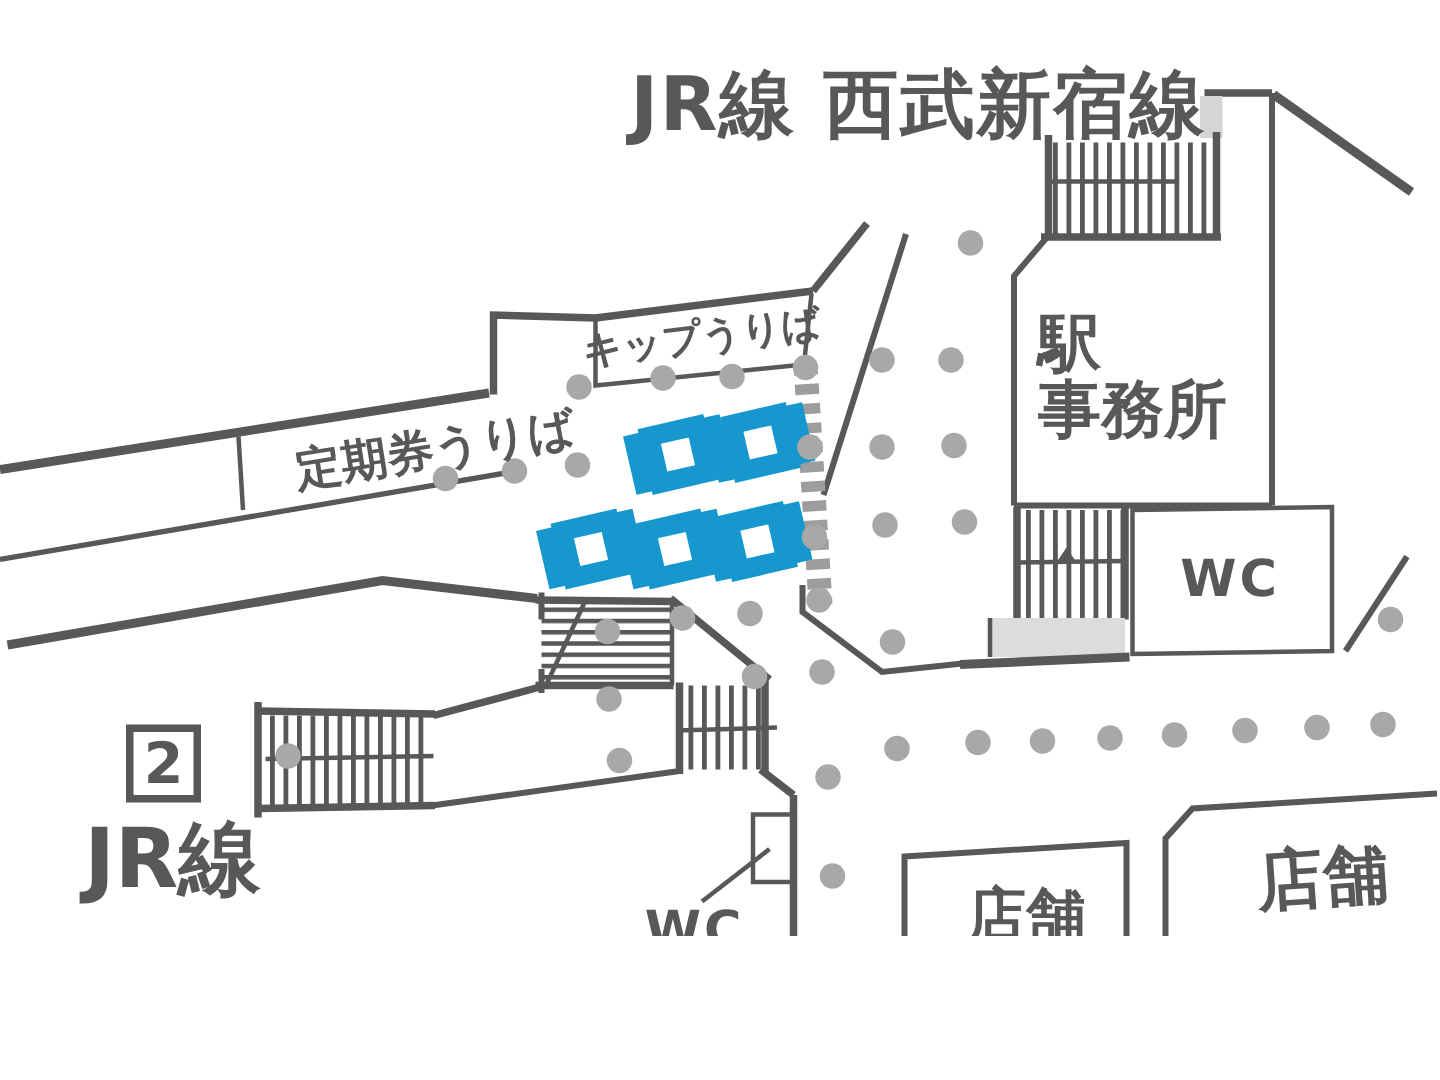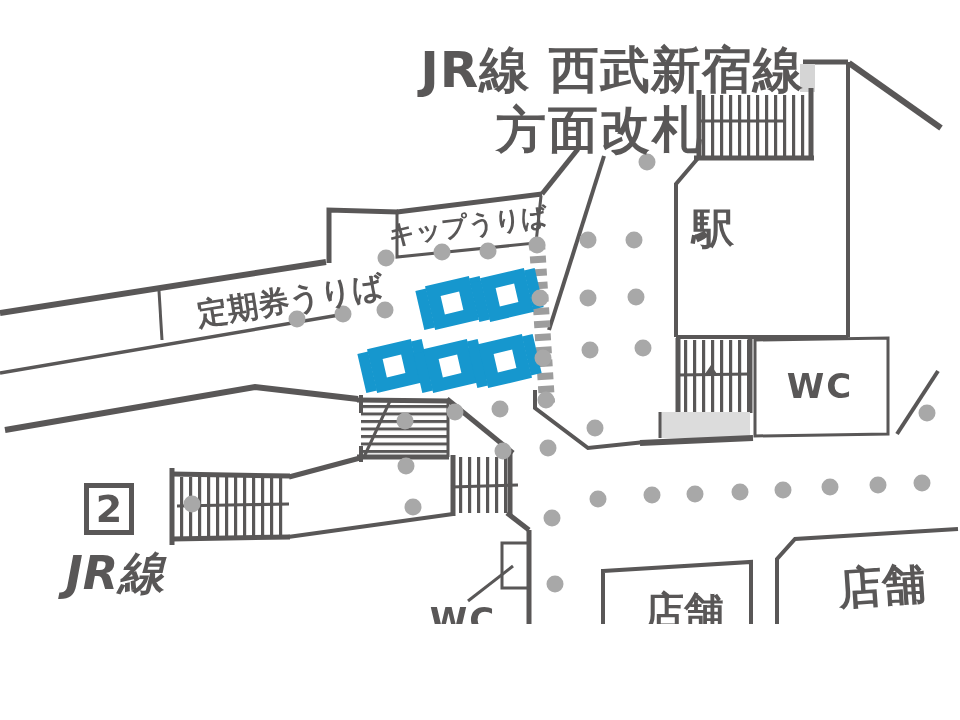--- a/index.html
+++ b/index.html
@@ -12,21 +12,21 @@
   .title2{font-size:50px;letter-spacing:2px;}
   .kippu{font-size:26px;transform:translate(-50%,-50%) rotate(-7deg);}
   .teiki{font-size:31px;transform:translate(-50%,-50%) rotate(-9deg);}
   .office{font-size:42px;transform:none;text-align:left;}
   .wc{font-size:34px;letter-spacing:2px;}
   .shop{font-size:40px;}
   .shop-r{font-size:44px;transform:translate(-50%,-50%) rotate(-4deg);}
   .exitnum{position:absolute;left:84px;top:483px;width:50px;height:52px;
            border:5px solid #595757;box-sizing:border-box;color:#595757;
            font-size:38px;font-weight:bold;display:flex;align-items:center;justify-content:center;}
-  .exitline{font-size:46px;font-style:italic;}
+  .exitline{font-size:55px;}
 </style>
 </head>
 <body>
 
 <div id="stage">
 
 <svg id="map-svg" width="960" height="720" viewBox="0 0 960 720">
   <defs>
     <pattern id="vbars" width="9" height="10" patternUnits="userSpaceOnUse">
       <rect width="3.2" height="10" fill="#595757"></rect>
@@ -216,27 +216,27 @@
     <circle cx="500" cy="409" r="8.5"></circle>
     <circle cx="406" cy="466" r="8.5"></circle>
     <circle cx="503" cy="451" r="8.5"></circle>
     <circle cx="413" cy="507" r="8.5"></circle>
     <circle cx="192" cy="504" r="8.5"></circle>
     <circle cx="927" cy="413" r="8.5"></circle>
   </g>
 </svg>
 
 <div class="lbl title1" style="left:612px;top:70px;">JR線 西武新宿線</div>
-<div class="lbl title2" style="left:600px;top:130px;">方面改札</div>
 
 <div class="lbl kippu" style="left:468px;top:226px;">キップうりば</div>
 <div class="lbl teiki" style="left:290px;top:300px;">定期券うりば</div>
 
 <div class="lbl office" style="left:692px;top:207px;transform:none;">
   <div>駅</div>
+  <div>事務所</div>
 </div>
 
 <div class="lbl wc" style="left:820px;top:387px;">WC</div>
 <div class="lbl wc" style="left:463px;top:621px;">WC</div>
 
 <div class="lbl shop" style="left:684px;top:611px;">店舗</div>
 <div class="lbl shop-r" style="left:882px;top:586px;">店舗</div>
 
 <div class="exitnum">
   <span>2</span>

